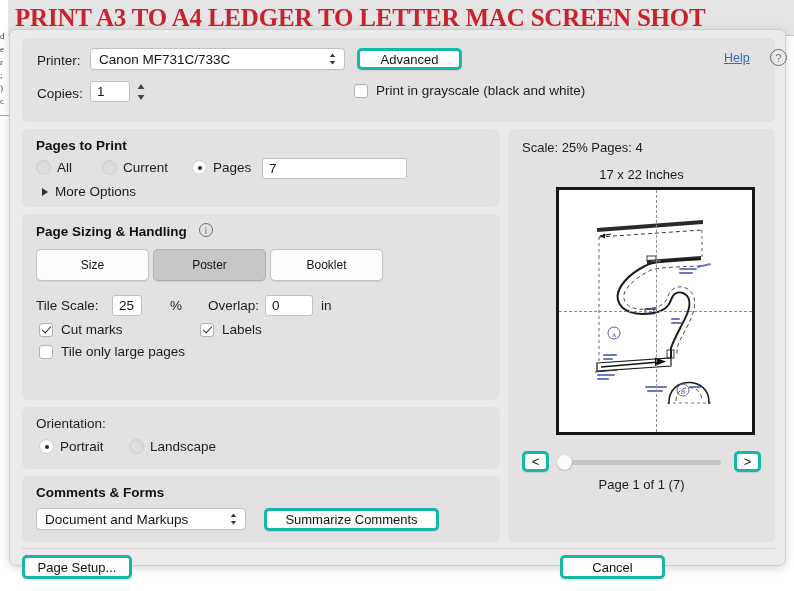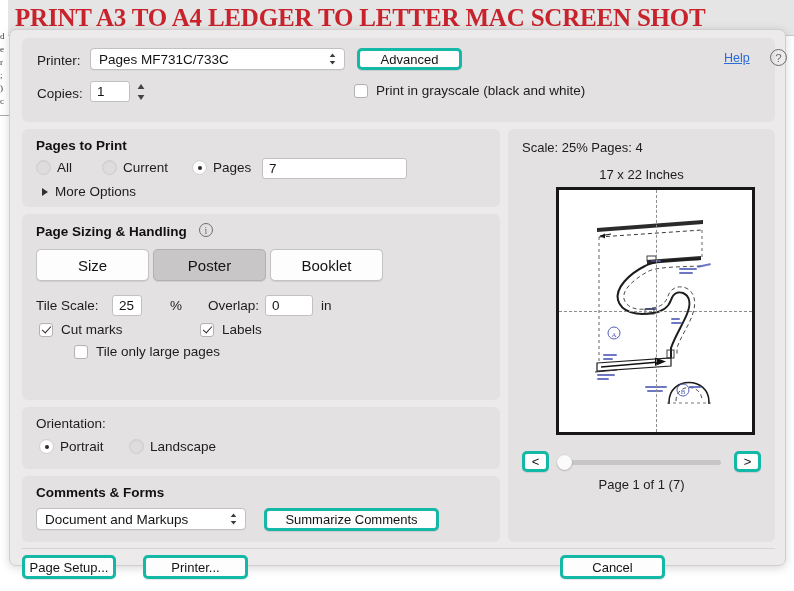--- a/index.html
+++ b/index.html
@@ -191,42 +191,42 @@
     position: absolute; left: 177px; top: 9px;
     width: 14px; height: 14px; border: 1.2px solid #6e6e6e; border-radius: 50%;
     color: #6e6e6e; font-size: 10px; font-family: "Liberation Serif", serif;
     display: flex; align-items: center; justify-content: center;
   }
   .seg-group { position: absolute; left: 14px; top: 35px; display: flex; gap: 4px; }
   .seg {
     width: 113px; height: 32px;
     background: #fdfdfd; border: 1px solid #c4c2c2; border-radius: 5px;
     display: flex; align-items: center; justify-content: center;
-    font-size: 15px; color: #141414;
+    font-size: 12px; color: #141414;
     box-shadow: 0 0.5px 0.8px rgba(0,0,0,0.09);
   }
   .seg.active { background: #c8c6c6; border-color: #b2b0b0; }
 
   .tilescale-label { position: absolute; left: 14px; top: 84px; }
   .tilescale-input {
     position: absolute; left: 90px; top: 81px; width: 30px; height: 21px;
     background: #ffffff; border: 1px solid #c2c0c0; border-radius: 3px;
     font-size: 13.5px; color: #131313; display: flex; align-items: center; padding-left: 6px;
   }
   .pct { position: absolute; left: 148px; top: 84px; }
   .overlap-label { position: absolute; left: 186px; top: 84px; }
   .overlap-input {
     position: absolute; left: 243px; top: 81px; width: 48px; height: 21px;
     background: #ffffff; border: 1px solid #c2c0c0; border-radius: 3px;
     font-size: 13.5px; color: #131313; display: flex; align-items: center; padding-left: 6px;
   }
   .inunit { position: absolute; left: 299px; top: 84px; }
   .cutmarks { left: 17px; top: 108px; }
   .labels   { left: 178px; top: 108px; }
-  .tileonly { left: 17px; top: 130px; margin-left: 35px; }
+  .tileonly { left: 17px; top: 130px; }
   .chkrow { position: absolute; display: flex; align-items: center; gap: 8px; font-size: 13.5px; color: #1d1d1d; }
 
   
   .orient-panel { left: 12px; top: 377px; width: 478px; height: 62px; }
   .orient-title { position: absolute; left: 14px; top: 9px; }
   .orient-portrait  { left: 17px; top: 32px; }
   .orient-landscape { left: 107px; top: 32px; }
 
   
   .comments-panel { left: 12px; top: 446px; width: 478px; height: 66px; }
@@ -257,21 +257,21 @@
   }
   .slider-knob {
     position: absolute; left: 49px; top: 326px; width: 15px; height: 15px;
     background: #fbfbfb; border-radius: 50%;
     box-shadow: 0 0.5px 1.5px rgba(0,0,0,0.35);
   }
   .page-of { position: absolute; left: 0; top: 348px; width: 267px; text-align: center; font-size: 13px; color: #1d1d1d; }
 
   
   .sep { position: absolute; left: 12px; top: 518px; width: 753px; height: 1px; background: #d6d4d4; }
-  .page-setup-btn { position: absolute; left: 12px; top: 525px; width: 94px; height: 24px; }
+  .page-setup-btn { position: absolute; left: 12px; top: 525px; width: 110px; height: 24px; }
   .printer-btn    { position: absolute; left: 133px; top: 525px; width: 105px; height: 24px; }
   .cancel-btn     { position: absolute; left: 550px; top: 525px; width: 105px; height: 24px; }
   .print-btn      { position: absolute; left: 668px; top: 525px; width: 105px; height: 24px; }
 </style>
 </head>
 <body>
 
 <div id="root">
 
   <div class="bg-photo">
@@ -299,21 +299,21 @@
   <div class="title-banner">
     <div class="title-text">PRINT A3 TO A4 LEDGER TO LETTER MAC SCREEN SHOT</div>
   </div>
 
   <div class="dialog">
 
     <div class="panel printer-panel">
       <div class="lbl printer-label">Printer:</div>
 
       <div class="select-box printer-select">
-        <span>Pages MF731C/733C</span>
+        <span>Canon MF731C/733C</span>
         <svg class="chev" viewBox="0 0 9 14">
           <path d="M4.5 1.5 L7.3 5 L1.7 5 Z" fill="#3a3a3a"></path>
           <path d="M4.5 12.5 L7.3 9 L1.7 9 Z" fill="#3a3a3a"></path>
         </svg>
       </div>
 
       <div class="btn advanced-btn">Advanced</div>
 
       <div class="help-link">Help</div>
       <div class="help-icon">?</div>
@@ -485,16 +485,15 @@
       <div class="btn nav-prev">&lt;</div>
       <div class="slider-track"></div>
       <div class="slider-knob"></div>
       <div class="btn nav-next">&gt;</div>
 
       <div class="page-of">Page 1 of 1 (7)</div>
     </div>
 
     <div class="sep"></div>
     <div class="btn page-setup-btn">Page Setup...</div>
-    <div class="btn printer-btn">Printer...</div>
     <div class="btn cancel-btn">Cancel</div>
   </div>
 </div>
 
 </body></html>

